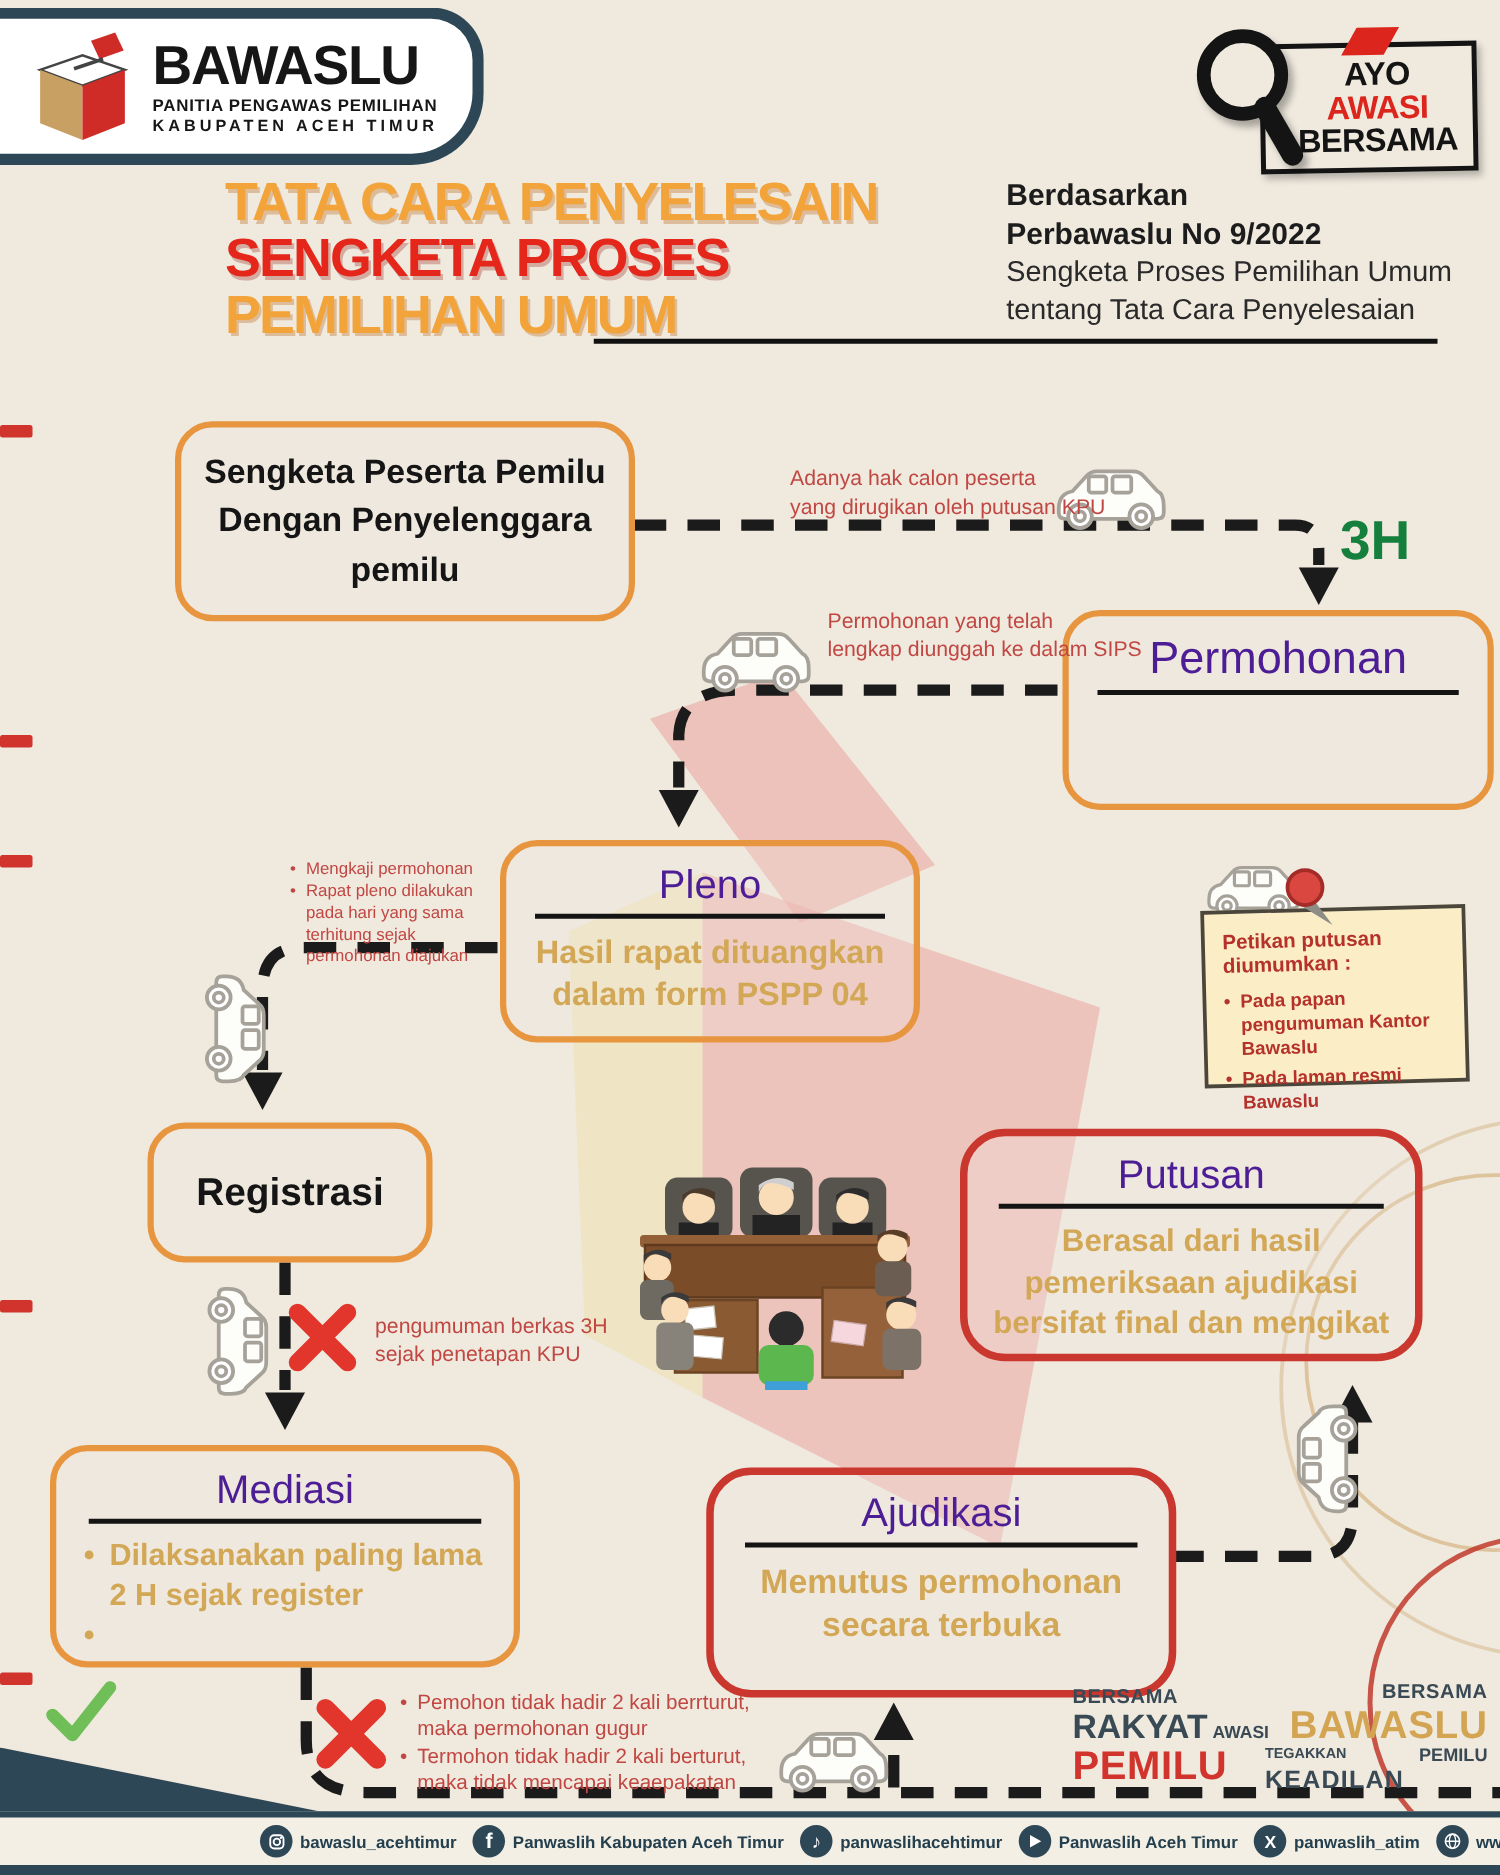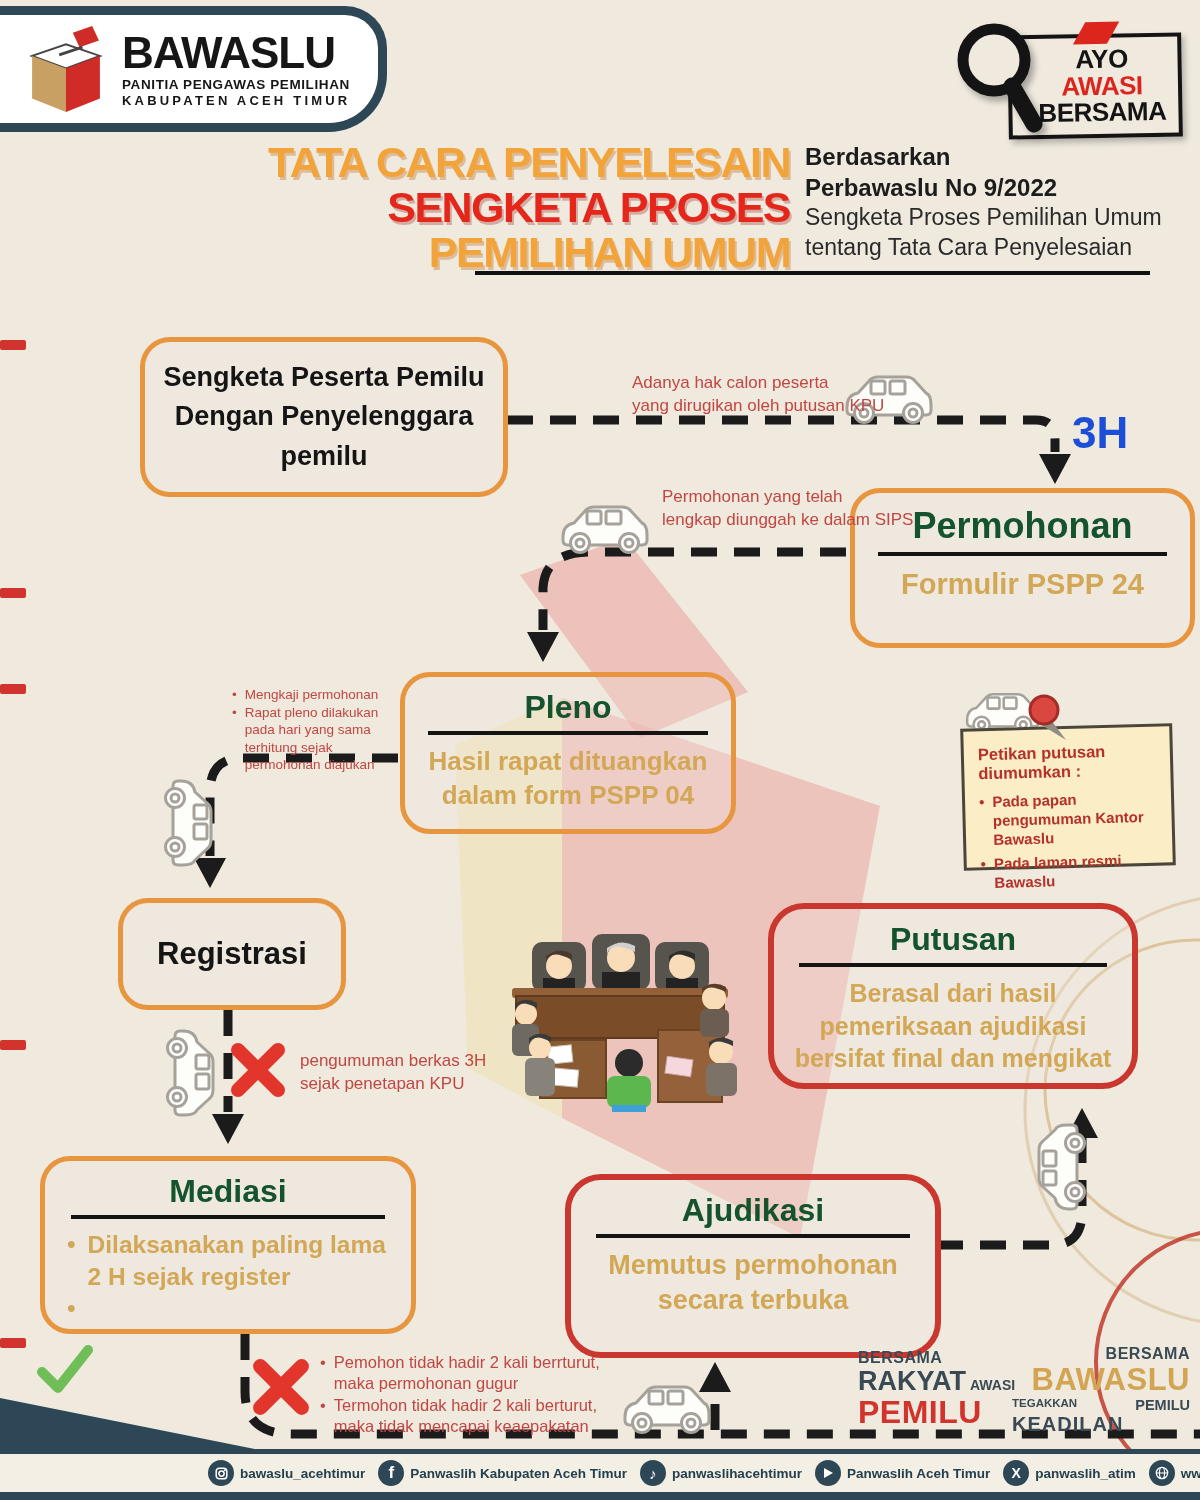--- a/index.html
+++ b/index.html
@@ -14,50 +14,50 @@
   #logo-name{font-size:44px;font-weight:800;color:#161616;letter-spacing:-1px;}
   #logo-sub1{font-size:13.5px;font-weight:800;color:#161616;letter-spacing:.6px;margin-top:3px;}
   #logo-sub2{font-size:13px;font-weight:800;color:#161616;letter-spacing:3.2px;margin-top:2px;}
   #badge{right:18px;top:34px;z-index:5;}
   #badge-box{border:4px solid #141414;background:#efe9de;padding:8px 12px 8px 26px;text-align:center;
     box-shadow:3px 4px 6px rgba(0,0,0,.25);transform:rotate(-1deg);}
   .badge-line{font-weight:800;font-size:26px;line-height:1.02;color:#141414;letter-spacing:-.5px;}
   .badge-red{color:#dc251c;}
   #badge-par{position:absolute;top:-16px;left:68px;width:34px;height:22px;background:#dc251c;transform:skewX(-30deg);}
   
-  #main-title{left:180px;top:140px;width:610px;text-align:right;line-height:1.05;z-index:4;}
+  #main-title{left:180px;top:140px;width:610px;line-height:1.05;z-index:4;}
   .t-org{color:#F2A43B;text-shadow:2px 3px 0 rgba(186,106,28,.35);}
   .t-red{color:#E5261B;text-shadow:2px 3px 0 rgba(150,30,20,.30);}
   #main-title div{font-size:43px;font-weight:800;letter-spacing:-1.5px;}
   #basis{left:805px;top:141px;width:390px;line-height:1.3;color:#1c1c1c;z-index:4;}
   #basis .b-bold{font-size:24px;font-weight:800;}
   #basis .b-reg{font-size:23px;font-weight:400;color:#2a2a2a;}
   #title-rule{left:475px;top:271px;width:675px;height:4px;background:#111;z-index:4;}
   
   .obox{border:5px solid #E8953F;border-radius:30px;text-align:center;z-index:4;background:rgba(239,233,222,.25);}
   .rbox{border:6px solid #C9372F;border-radius:36px;text-align:center;z-index:4;background:rgba(239,233,222,.25);}
-  .box-title{font-size:32px;font-weight:700;color:#14532d;margin-top:12px;}
+  .box-title{font-size:32px;font-weight:400;color:#4c1d95;margin-top:12px;}
   .box-rule{height:4px;background:#141414;width:86%;margin:5px auto 10px auto;}
   .box-body{color:#D2A756;font-weight:800;font-size:26px;line-height:1.3;padding:0 14px;}
   
   .note{color:#C14743;font-size:17px;font-weight:500;line-height:1.35;z-index:4;}
   .pre{white-space:pre-line;}
   .smallnote{font-size:15px;}
   .tick{width:26px;height:10px;background:#d0342c;left:0;z-index:4;border-radius:2px;}
   
   #sticky{left:962px;top:726px;width:212px;height:142px;background:#fbedc6;border:3px solid #4a463c;
     transform:rotate(-1.5deg);z-index:4;padding:14px 12px 8px 14px;box-sizing:border-box;}
   #sticky-title{color:#B5322C;font-weight:800;font-size:16.5px;}
   .sticky-li{display:flex;color:#B5322C;font-weight:800;font-size:15px;line-height:1.25;margin-top:6px;}
   .sticky-li .dot{margin-right:8px;}
   
   .med-li{display:flex;text-align:left;color:#D2A756;font-weight:800;font-size:24.5px;line-height:1.3;padding:0 10px 0 22px;}
   .med-li .dot{margin-right:12px;}
   
-  #deadline{left:1072px;top:408px;font-size:44px;font-weight:800;color:#1d4ed8;z-index:4;}
+  #deadline{left:1072px;top:408px;font-size:44px;font-weight:800;color:#15803d;z-index:4;}
   
   .xnote-li{display:flex;color:#C14743;font-size:16.5px;font-weight:500;line-height:1.3;}
   .xnote-li .dot{margin-right:8px;}
   
   #slogan-left{left:858px;top:1350px;z-index:4;line-height:1;color:#3a4a55;}
   #sl-1{font-size:16px;font-weight:800;letter-spacing:.5px;}
   #sl-2{font-size:27px;font-weight:800;margin-top:2px;}
   #sl-2 .awasi{font-size:14px;font-weight:800;margin-left:4px;}
   #sl-3{font-size:32px;font-weight:800;color:#d0342c;margin-top:1px;letter-spacing:.5px;}
   #slogan-right{left:1012px;top:1346px;width:178px;z-index:4;line-height:1;color:#3a4a55;text-align:right;}
@@ -181,21 +181,20 @@
 yang dirugikan oleh putusan KPU</div>
 
   <div class="abs obox" style="left:140px;top:337px;width:358px;height:150px;display:flex;align-items:center;">
     <div style="font-size:27px;font-weight:800;color:#151515;line-height:1.45;padding:0 18px;width:100%;">Sengketa Peserta Pemilu Dengan Penyelenggara pemilu</div>
   </div>
   <div class="abs" id="deadline">3H</div>
 
   <div class="abs obox" style="left:850px;top:488px;width:335px;height:150px;">
     <div class="box-title" style="font-size:36px;">Permohonan</div>
     <div class="box-rule"></div>
-    <div class="box-body" style="font-size:29px;">Formulir PSPP 24</div>
   </div>
 
   <div class="abs note pre" style="left:650px;top:486px;margin-left:12px;">Permohonan yang telah
 lengkap  diunggah ke dalam SIPS</div>
 
   <div class="abs obox" style="left:400px;top:672px;width:326px;height:152px;">
     <div class="box-title">Pleno</div>
     <div class="box-rule"></div>
     <div class="box-body">Hasil rapat dituangkan dalam form PSPP 04</div>
   </div>

